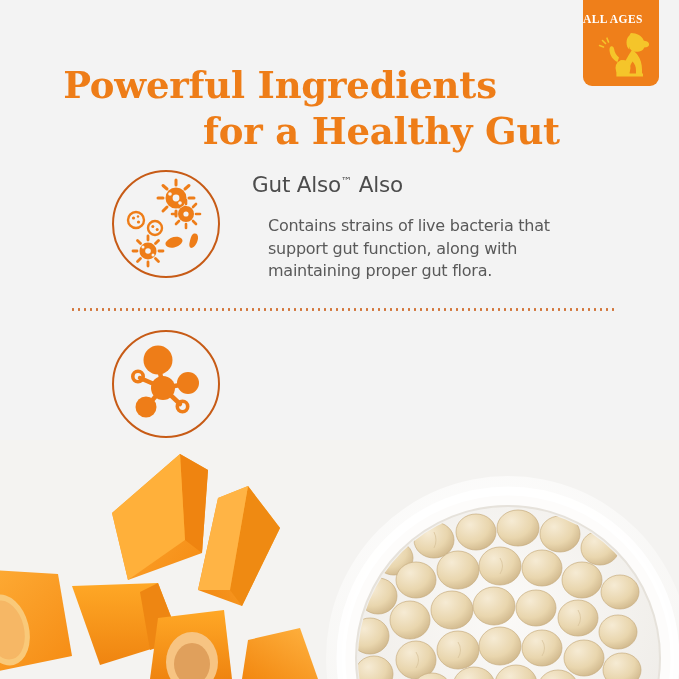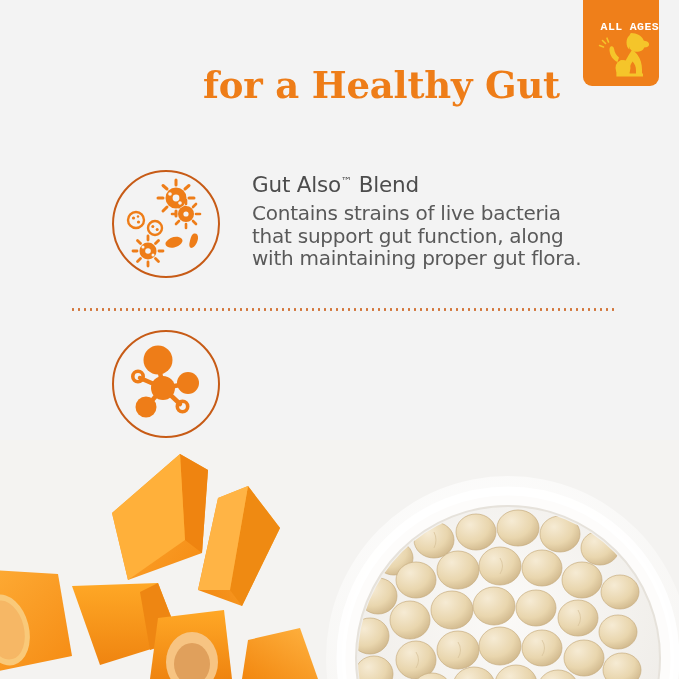--- a/index.html
+++ b/index.html
@@ -24,29 +24,29 @@
     top: 0;
     left: 583px;
     width: 76px;
     height: 86px;
     background: #ef7f1a;
     border-radius: 0 0 9px 9px;
     overflow: hidden;
   }
   .badge-label {
     position: absolute;
-    top: 20px;
+    top: 13px;
     left: 0;
     width: 76px;
-    text-align: right;
+    text-align: left;
     color: #ffffff;
     font-size: 11.5px;
     font-weight: bold;
     letter-spacing: 0.4px;
-    font-family: Liberation Mono, monospace;
+    font-family: Liberation Serif, serif;
   }
   .badge-dog {
     position: absolute;
     top: 30px;
     left: 8px;
     width: 60px;
     height: 50px;
   }
 
   
@@ -99,23 +99,23 @@
     white-space: nowrap;
   }
   .feature-title .tm {
     font-size: 11px;
     vertical-align: 7px;
     letter-spacing: 0;
   }
   .feature-body {
     color: #595959;
     font-family: "DejaVu Sans", sans-serif;
-    font-size: 20px;
+    font-size: 16px;
     line-height: 22.5px;
-    margin: 0;
+    margin: 16px;
     letter-spacing: -0.25px;
   }
 
   
   .divider {
     position: absolute;
     top: 308px;
     left: 70px;
     width: 545px;
     height: 3px;
@@ -177,20 +177,21 @@
 
       <g stroke="#f5c52a" stroke-width="1.6" stroke-linecap="round" fill="none">
         <path d="M14.5 13.5 L11.5 10.5"></path>
         <path d="M17.5 12 L16 8.2"></path>
         <path d="M12.5 17 L8.6 15.6"></path>
       </g>
     </svg>
   </div>
 
   <h1 class="headline">
+    <span class="l1">Powerful Ingredients</span>
     <span class="l2">for a Healthy Gut</span>
   </h1>
 
   <div class="feature feature-1">
     <svg class="feature-icon" viewBox="0 0 112 112">
       <circle cx="56" cy="56" r="53" fill="none" stroke="#c75b16" stroke-width="2"></circle>
 
       <g fill="#ee7d18">
         <circle cx="66" cy="30" r="10.5"></circle>
         <g stroke="#ee7d18" stroke-width="3" stroke-linecap="round">
@@ -252,21 +253,21 @@
         <circle cx="42.8" cy="58.5" r="1.5" fill="#ee7d18"></circle>
         <circle cx="47.2" cy="61.5" r="1.5" fill="#ee7d18"></circle>
       </g>
 
       <path d="M56 74 C60 68.5 68 67.5 71.5 70.5 C74 72.8 71.5 76.5 67 78.5 C62 80.8 57 79.5 56 77.5 C55.3 76.2 55.3 75 56 74 Z" fill="#ee7d18"></path>
       <path d="M83 66 C86 64.5 88.5 66.5 88 70.5 C87.5 74.5 85 79 82.2 79.8 C79.8 80.5 78.8 78 79.6 74.5 C80.4 70.8 81.4 67 83 66 Z" fill="#ee7d18"></path>
     </svg>
     <div class="feature-text">
       <div class="feature-title">
         <span>Gut Also</span><span class="tm">™</span>
-        <span>Blend</span>
+        <span>Also</span>
       </div>
       <p class="feature-body">Contains strains of live bacteria that support gut function, along with maintaining proper gut flora.</p>
     </div>
   </div>
 
   <div class="divider"></div>
 
   <div class="feature feature-2">
     <svg class="feature-icon" viewBox="0 0 112 112">
       <circle cx="56" cy="56" r="53" fill="none" stroke="#c75b16" stroke-width="2"></circle>

